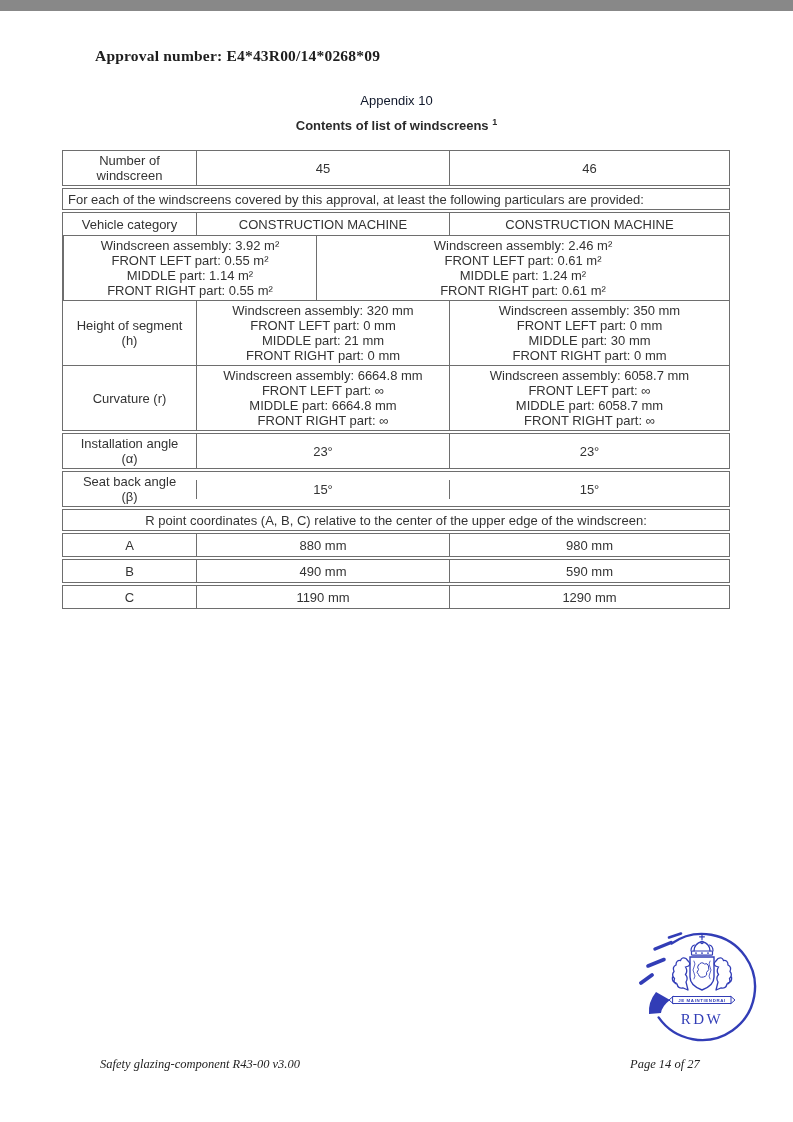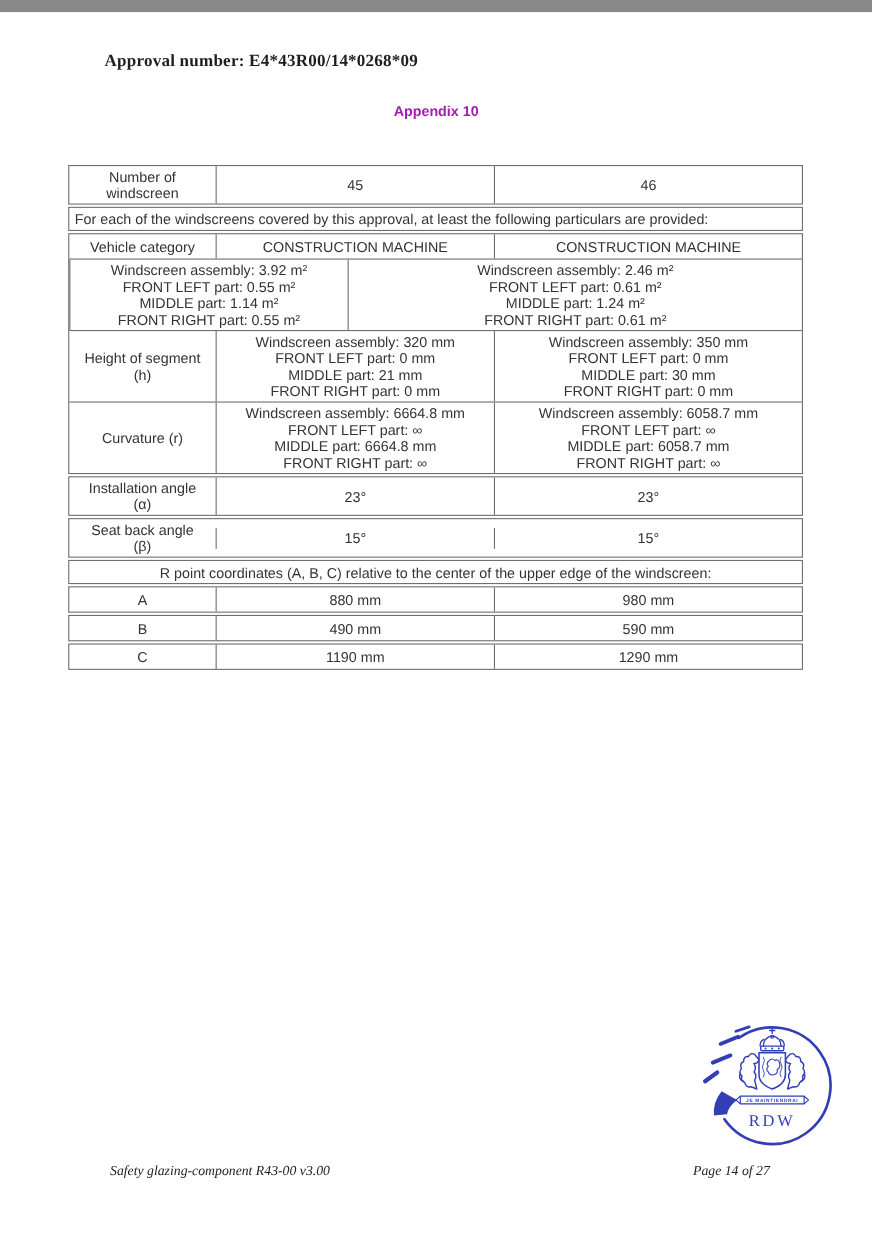--- a/index.html
+++ b/index.html
@@ -8,21 +8,21 @@
     margin:11px auto;overflow:hidden;
     font-family:"Liberation Sans",sans-serif;color:#333333;
   }
   
   .approval{
     position:absolute;left:95px;top:36px;
     font-family:"Liberation Serif",serif;font-weight:bold;
     font-size:15.5px;color:#1e1e1e;letter-spacing:0.2px;
   }
   .title-block{position:absolute;left:0;top:82px;width:793px;text-align:center;}
-  .appendix{font-weight:bold;font-size:13px;color:#a21caf;}
+  .appendix{font-weight:normal;font-size:13px;color:#0f172a;}
   .subtitle{font-weight:bold;font-size:13px;color:#2b2b2b;margin-top:9px;}
   .subtitle sup{font-size:9px;}
   
   .tbl{position:absolute;left:62px;top:139px;width:668px;font-size:13px;line-height:15px;}
   .tblock{border:1px solid #6e6e6e;background:#fff;}
   .tblock + .tblock{margin-top:2px;}
   .trow{display:flex;align-items:stretch;}
   .trow + .trow{border-top:1px solid #6e6e6e;}
   .cell{
     box-sizing:border-box;display:flex;align-items:center;justify-content:center;
@@ -62,20 +62,21 @@
 
 <div class="page">
 
   <div class="approval">
     <span>Approval number:</span>
     <span>E4*43R00/14*0268*09</span>
   </div>
 
   <div class="title-block">
     <div class="appendix">Appendix 10</div>
+    <div class="subtitle"><span>Contents of list of windscreens</span> <sup>1</sup></div>
   </div>
 
   <div class="tbl">
 
     <div class="tblock">
       <div class="trow h-number">
         <div class="cell cl">Number of windscreen</div>
         <div class="cell c1">45</div>
         <div class="cell c2">46</div>
       </div>

